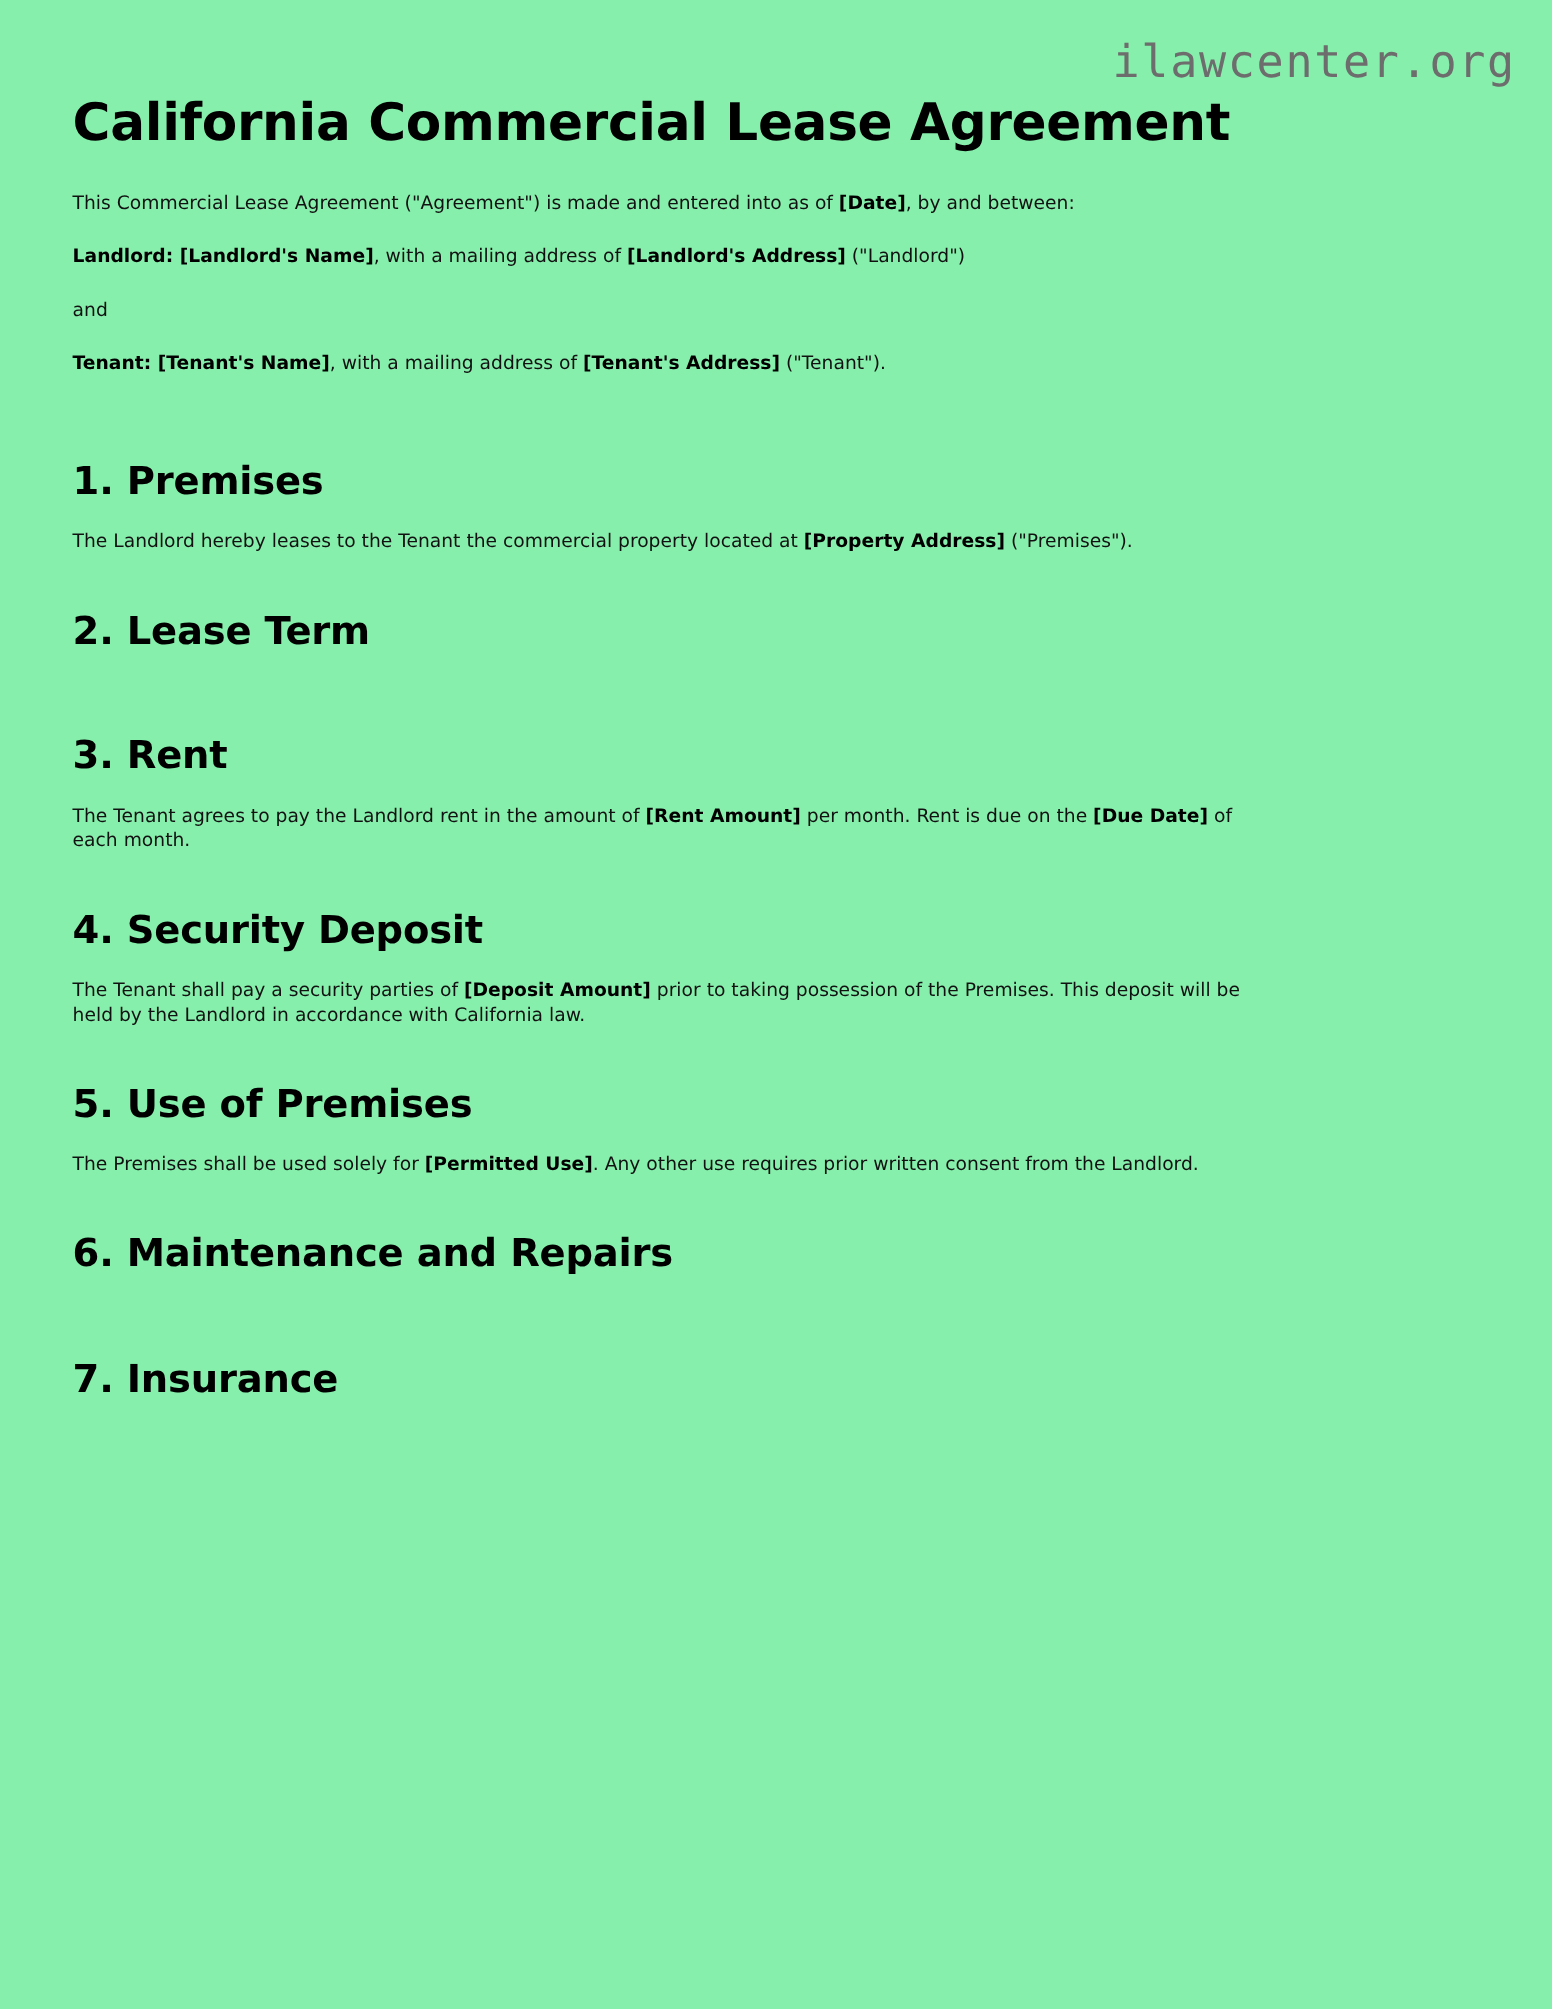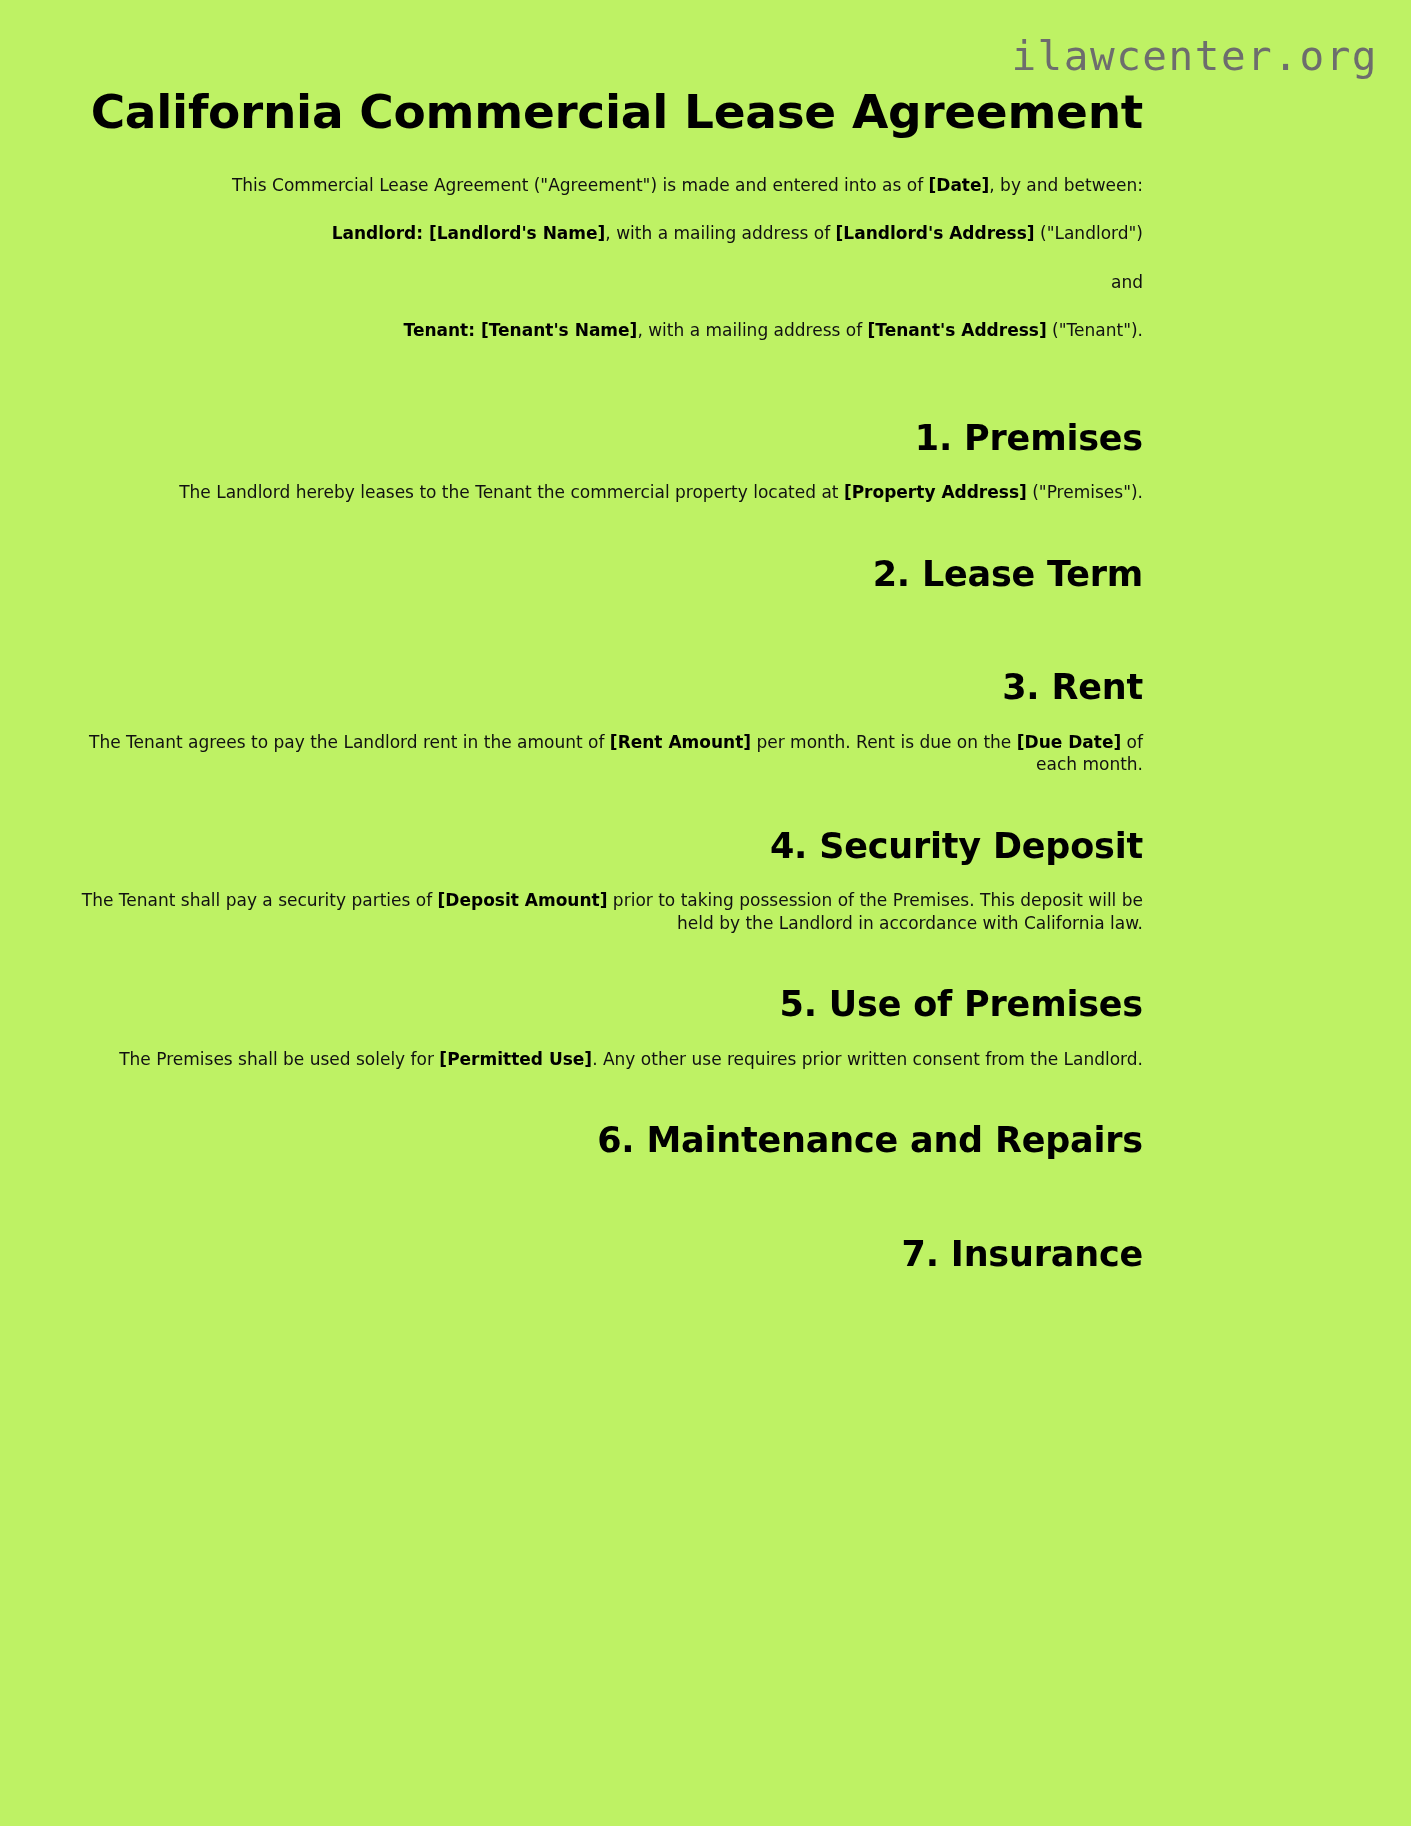--- a/index.html
+++ b/index.html
@@ -4,30 +4,29 @@
 <style>
   html, body {
     margin: 0;
     padding: 0;
     background: #ffffff;
   }
   .page {
     position: relative;
     width: 1411px;
     height: 1826px;
-    background: #bef264;
+    background: #86efac;
     overflow: hidden;
     box-sizing: border-box;
   }
   .content {
     position: absolute;
-    left: 53px;
+    left: 66px;
     top: 0;
     width: 1090px;
-    text-align: right;
   }
   .watermark {
     position: absolute;
     right: 33px;
     top: 36px;
     font-family: "DejaVu Sans Mono", "Liberation Mono", monospace;
     font-size: 41px;
     font-weight: 400;
     color: #6d6d6d;
     letter-spacing: 1.5px;

